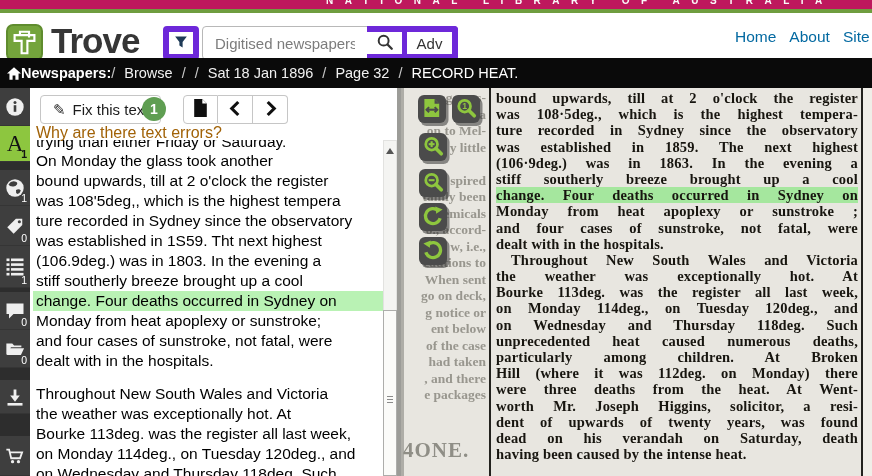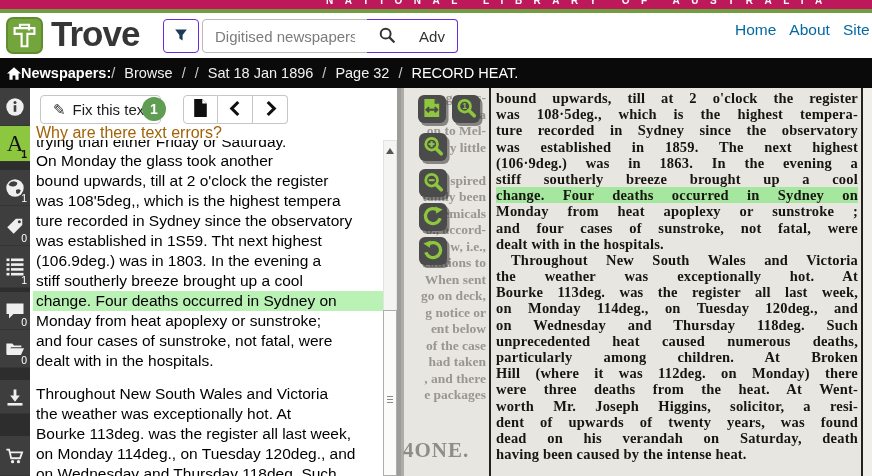--- a/index.html
+++ b/index.html
@@ -4,25 +4,25 @@
 <style>
   html,body{margin:0;padding:0}
   body{width:872px;height:476px;position:relative;overflow:hidden;background:#fff;
        font-family:"Liberation Sans",sans-serif;}
   
   .nla-bar{position:absolute;top:0;left:0;width:872px;height:9px;background:#be185d;overflow:hidden;z-index:6}
   .nla-text{position:absolute;top:-5px;left:326px;font-size:10px;font-weight:bold;letter-spacing:11.5px;
             color:#fafafa;white-space:nowrap}
   .green-rule{position:absolute;top:9px;left:0;width:872px;height:4px;background:#6f9d3f;z-index:6}
   
-  header{position:absolute;top:13px;left:0;width:736px;height:45px;background:#fff;border-bottom:1px solid #cfcfcf;z-index:5}
+  header{position:absolute;top:20px;left:0;width:736px;height:45px;background:#fff;border-bottom:1px solid #cfcfcf;z-index:5}
   .logo-mark{position:absolute;left:6px;top:4px;width:37px;height:37px;background:#74a43c;border:2px solid #5f8c2e;
              border-radius:7px;box-sizing:border-box;display:flex;align-items:center;justify-content:center}
   .logo-text{position:absolute;left:51px;top:1px;font-size:35px;font-weight:bold;color:#363636;letter-spacing:-1px}
-  .hbtn{appearance:none;background:#fff;border:1px solid #6d28d9;border-radius:4px;display:flex;align-items:center;
+  .hbtn{appearance:none;background:#fff;border:6px solid #6d28d9;border-radius:4px;display:flex;align-items:center;
         justify-content:center;padding:0;cursor:pointer;font-family:inherit}
   .filter-btn{position:absolute;left:163px;top:6px;width:36px;height:34px}
   .search-input{position:absolute;left:202px;top:6px;width:166px;height:34px;box-sizing:border-box;
                 border:1px solid #b8b8b8;border-radius:4px 0 0 4px;padding:0 12px;font-size:15px;color:#333;font-family:inherit;outline:none}
   .search-input::placeholder{color:#7c7c7c}
   .search-btn{position:absolute;left:367px;top:6px;width:41px;height:34px;border-radius:0;border-left:none}
   .adv-btn{position:absolute;left:407px;top:6px;width:51px;height:34px;border-radius:0 4px 4px 0;border-left:none;
            font-size:15px;color:#333}
   .hlinks{position:absolute;left:735px;top:8px;display:flex;gap:13px;white-space:nowrap}
   .hlink{color:#0369a1;font-size:15.5px;text-decoration:none;cursor:pointer}

